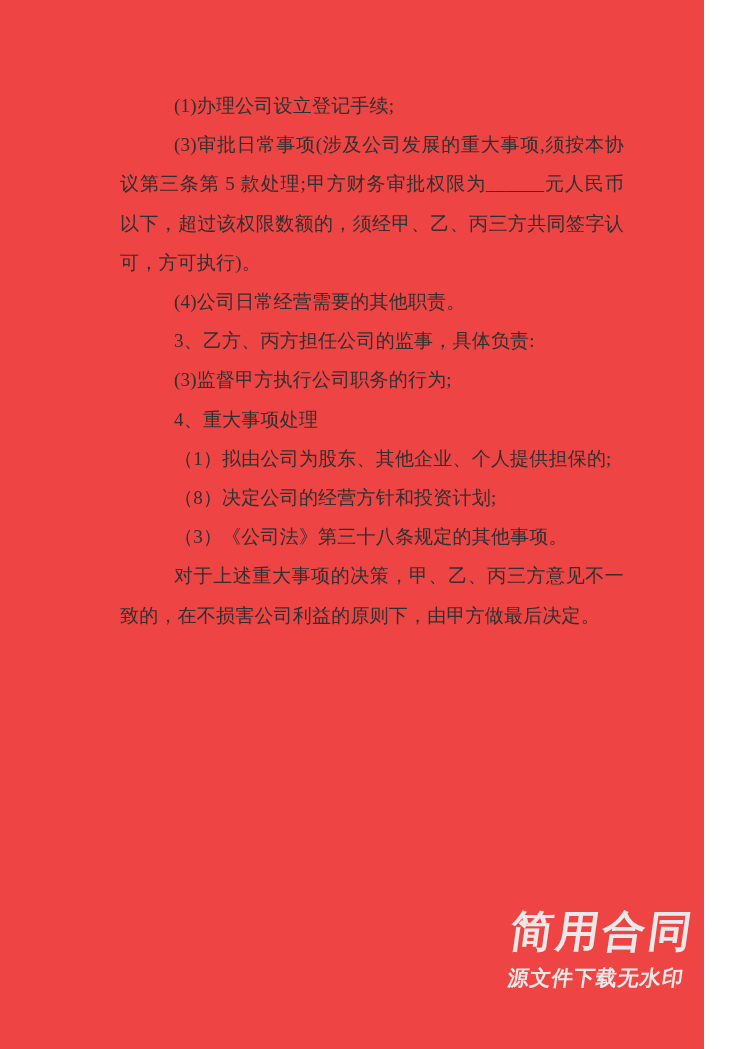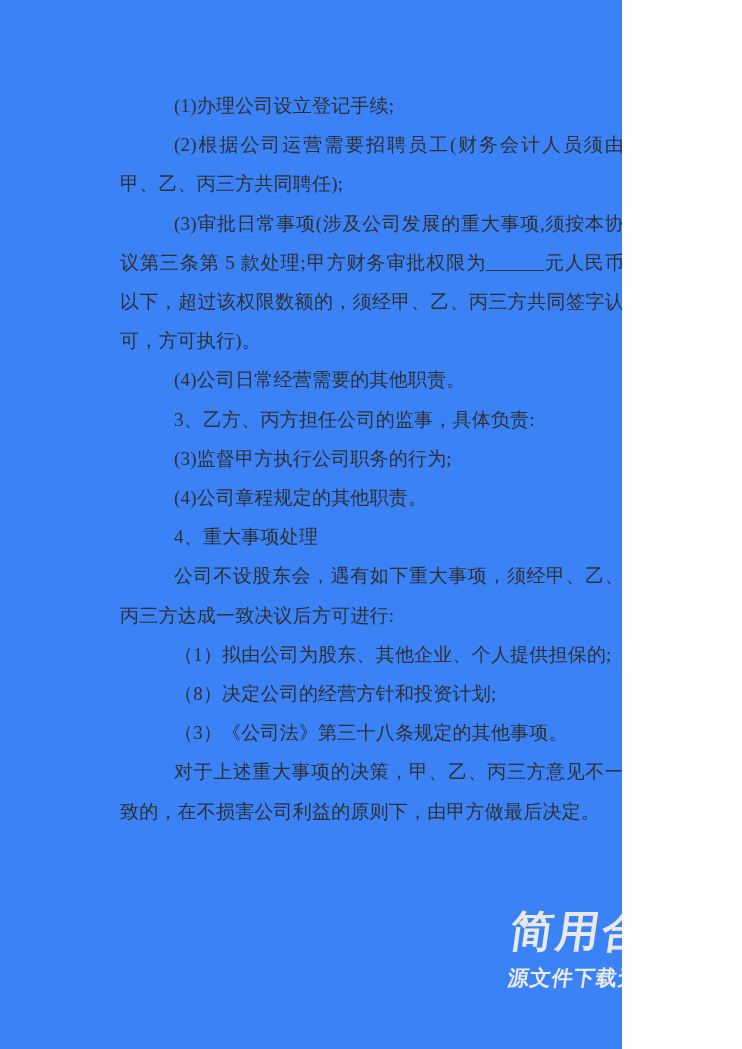--- a/index.html
+++ b/index.html
@@ -2,23 +2,23 @@
 <html><head>
 <meta charset="utf-8">
 <style>
   html, body {
     margin: 0;
     padding: 0;
     background: #ffffff;
   }
   .page {
     position: relative;
-    width: 622px;
+    width: 704px;
     height: 1049px;
-    background: #3b82f6;
+    background: #ef4444;
     overflow: hidden;
     font-family: "Liberation Serif", "DejaVu Serif", serif;
   }
   .content {
     position: absolute;
     left: 120px;
     top: 86px;
     width: 504px;
     color: #303030;
   }
@@ -55,28 +55,25 @@
     letter-spacing: 1px;
     white-space: nowrap;
   }
 </style>
 </head>
 <body>
 
 <div class="page">
   <div class="content">
     <p>(1)办理公司设立登记手续;</p>
-    <p>(2)根据公司运营需要招聘员工(财务会计人员须由甲、乙、丙三方共同聘任);</p>
     <p>(3)审批日常事项(涉及公司发展的重大事项,须按本协议第三条第 5 款处理;甲方财务审批权限为______元人民币以下，超过该权限数额的，须经甲、乙、丙三方共同签字认可，方可执行)。</p>
     <p>(4)公司日常经营需要的其他职责。</p>
     <p>3、乙方、丙方担任公司的监事，具体负责:</p>
     <p>(3)监督甲方执行公司职务的行为;</p>
-    <p>(4)公司章程规定的其他职责。</p>
     <p>4、重大事项处理</p>
-    <p>公司不设股东会，遇有如下重大事项，须经甲、乙、丙三方达成一致决议后方可进行:</p>
     <p>（1）拟由公司为股东、其他企业、个人提供担保的;</p>
     <p>（8）决定公司的经营方针和投资计划;</p>
     <p>（3）《公司法》第三十八条规定的其他事项。</p>
     <p>对于上述重大事项的决策，甲、乙、丙三方意见不一致的，在不损害公司利益的原则下，由甲方做最后决定。</p>
   </div>
 
   <div class="watermark">
     <div class="wm-title">简用合同</div>
     <div class="wm-sub">源文件下载无水印</div>
   </div>

